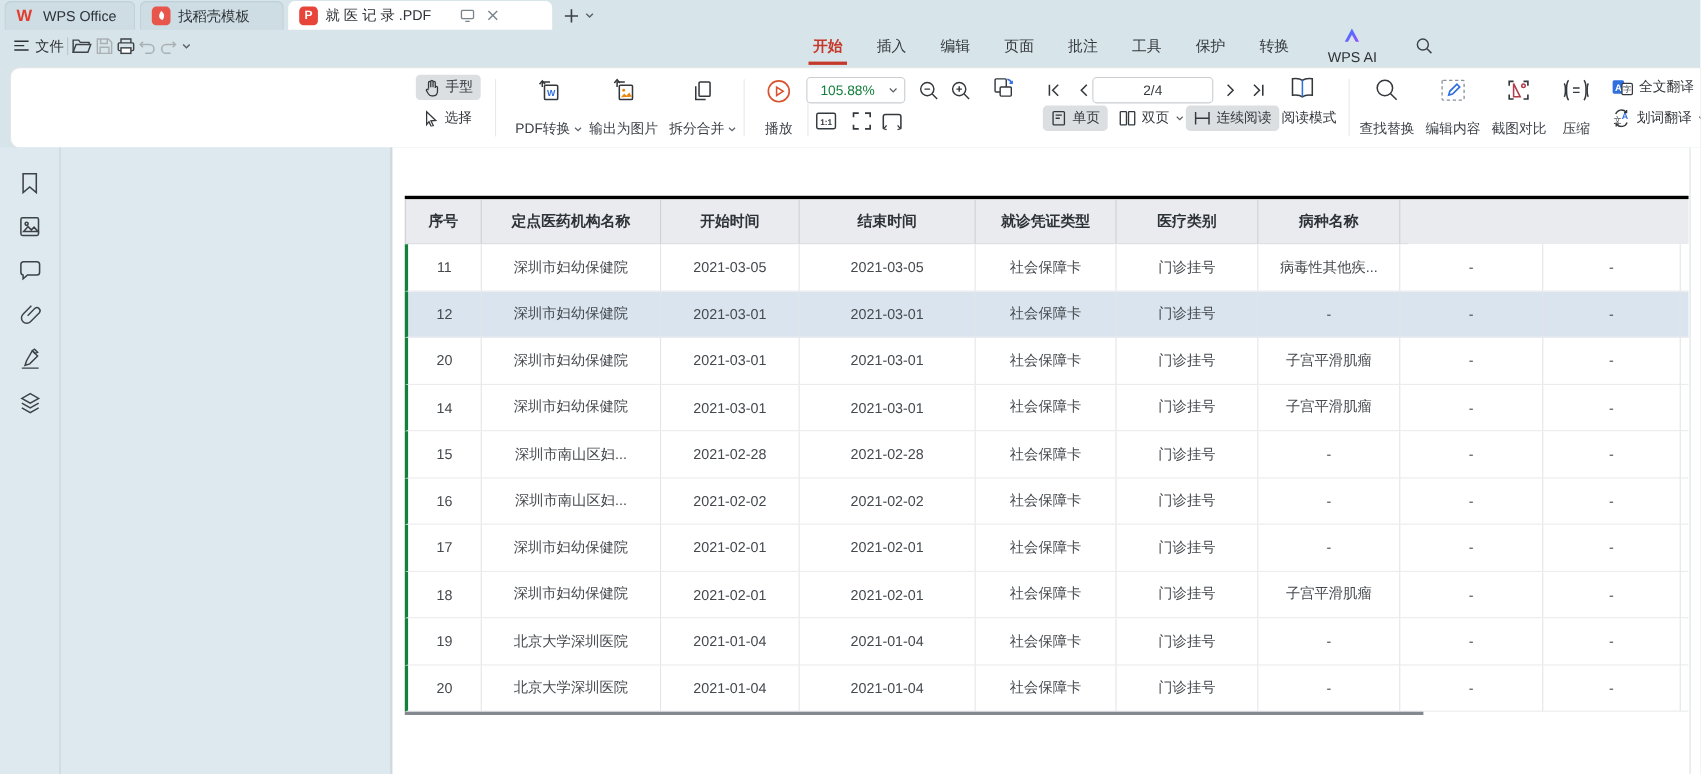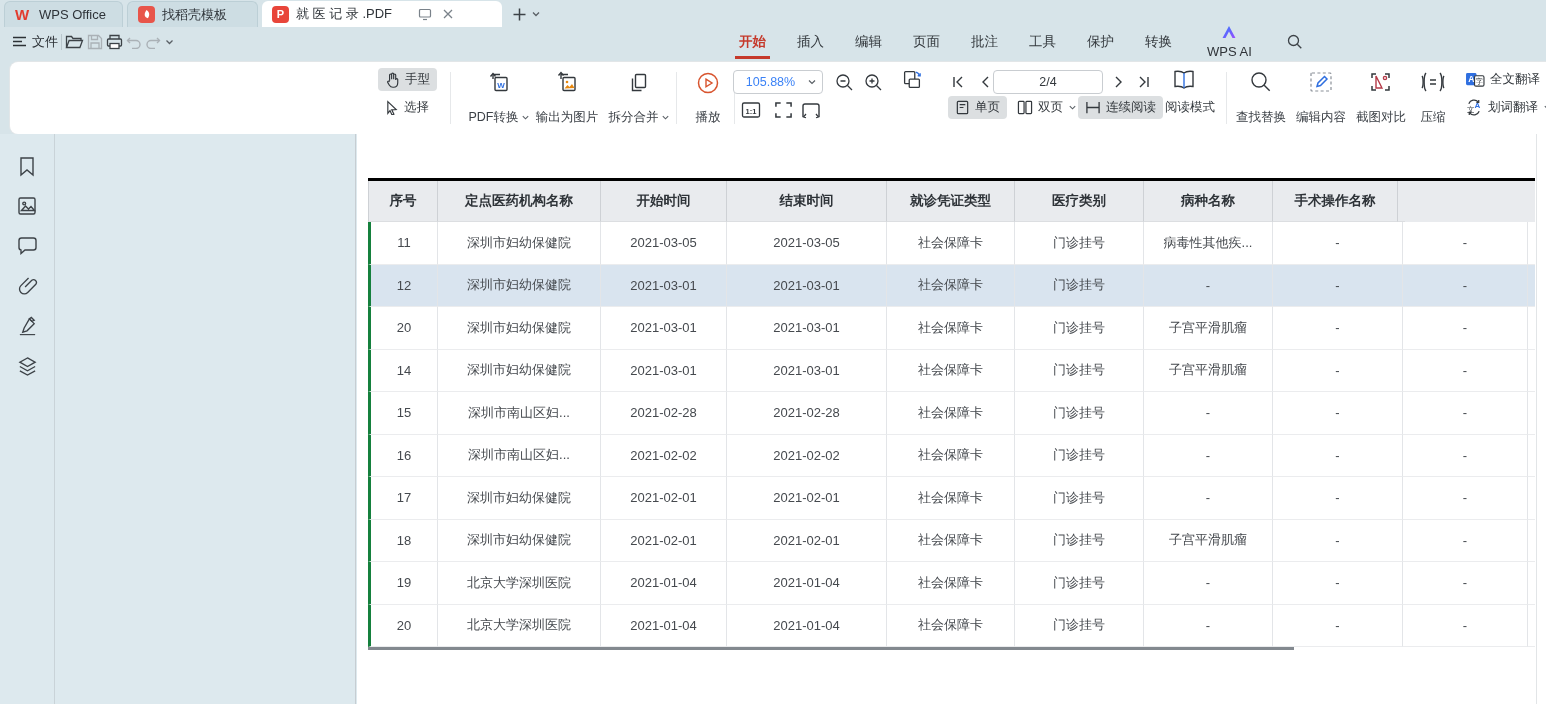--- a/index.html
+++ b/index.html
@@ -36,21 +36,21 @@
   .ribbon { position:absolute; left:10px; top:62px; width:1536px; height:72px; background:#fff;
     border-radius:8px 0 0 8px; box-shadow:0 0 0 1px #e2e6e8; }
   .r-item { position:absolute; display:flex; flex-direction:column; align-items:center; justify-content:space-between;
     height:56px; top:8px; cursor:default; }
   .r-label { font-size:12.5px; color:#3c4147; white-space:nowrap; display:flex; align-items:center; gap:2px; }
   .r-smallbtn { position:absolute; display:flex; align-items:center; gap:5px; font-size:12.5px; color:#33383d;
     padding:3px 7px; border-radius:4px; white-space:nowrap; }
   .r-smallbtn.sel { background:#dcdfe1; }
   .r-vdiv { position:absolute; top:10px; width:1px; height:52px; background:#e6e8ea; }
   .zoombox { position:absolute; left:723px; top:8px; width:90px; height:24px; border:1px solid #c9cdd1; border-radius:4px;
-    background:#fff; display:flex; align-items:center; font-size:12.5px; color:#3b82f6; }
+    background:#fff; display:flex; align-items:center; font-size:12.5px; color:#15803d; }
   .zoombox .zv { flex:1; text-align:center; }
   .pagebox { position:absolute; left:983px; top:8px; width:110px; height:24px; border:1px solid #c9cdd1; border-radius:4px;
     background:#fff; display:flex; align-items:center; justify-content:center; font-size:12.5px; color:#33383d; }
   .icon-btn { position:absolute; width:24px; height:24px; display:flex; align-items:center; justify-content:center; }
 
   
   .workspace { position:absolute; left:0; top:134px; width:1546px; height:570px; background:#dde9ee; }
   .iconstrip { position:absolute; left:0; top:0; width:55px; height:100%; border-right:1px solid #c9d3d8; }
   .strip-ic { position:absolute; left:17px; width:22px; height:22px; }
   .sidepanel { position:absolute; left:56px; top:0; width:300px; height:100%; border-right:1px solid #c6cdd2; }
@@ -460,21 +460,20 @@
     <div class="page">
       <div class="pdf-table">
           <div class="t-row t-head">
             <div class="t-cell" style="width: 70px;">序号</div>
             <div class="t-cell" style="width: 163px;">定点医药机构名称</div>
             <div class="t-cell" style="width: 126px;">开始时间</div>
             <div class="t-cell" style="width: 160px;">结束时间</div>
             <div class="t-cell" style="width: 128px;">就诊凭证类型</div>
             <div class="t-cell" style="width: 129px;">医疗类别</div>
             <div class="t-cell" style="width: 129px;">病种名称</div>
-            <div class="t-cell" style="width: 125px;">手术操作名称</div>
             <div class="t-cell sliver" style="width: 7px;"></div>
           </div>
           <div class="t-row ">
             <div class="t-cell" style="width: 70px;">11</div>
             <div class="t-cell" style="width: 163px;">深圳市妇幼保健院</div>
             <div class="t-cell" style="width: 126px;">2021-03-05</div>
             <div class="t-cell" style="width: 160px;">2021-03-05</div>
             <div class="t-cell" style="width: 128px;">社会保障卡</div>
             <div class="t-cell" style="width: 129px;">门诊挂号</div>
             <div class="t-cell" style="width: 129px;">病毒性其他疾...</div>

